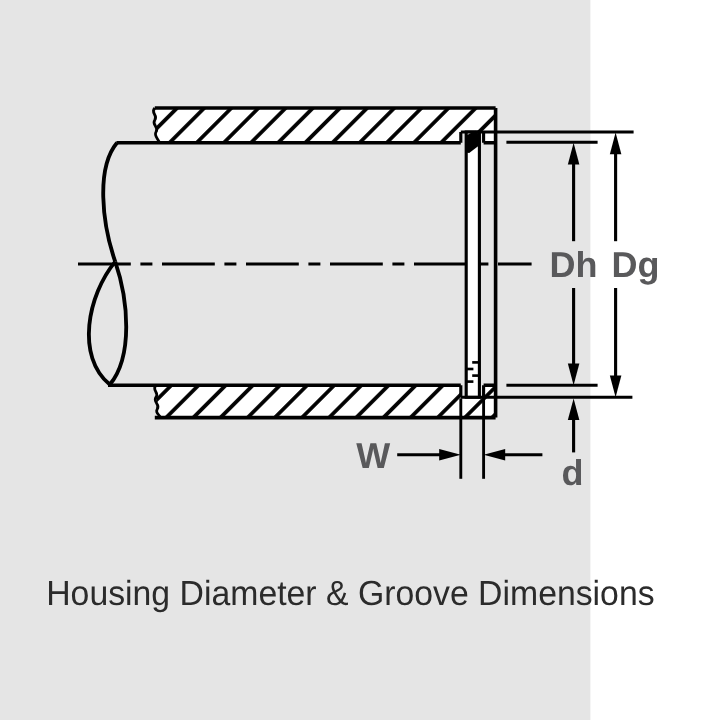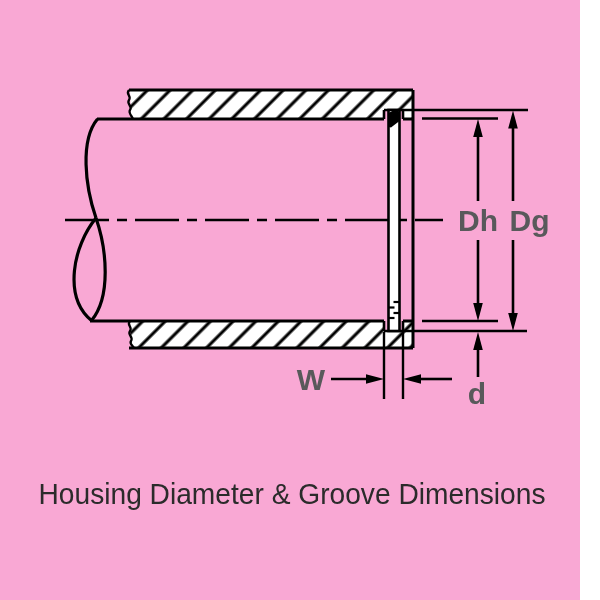--- a/index.html
+++ b/index.html
@@ -6,23 +6,23 @@
     margin: 0;
     padding: 0;
     background: #ffffff;
     width: 600px;
     height: 600px;
     overflow: hidden;
     font-family: "Liberation Sans", sans-serif;
   }
   .stage {
     position: relative;
-    width: 580px;
+    width: 492px;
     height: 600px;
-    background: #f9a8d4;
+    background: #e5e5e5;
   }
   svg { display: block; }
   text.dim-label {
     font-family: "Liberation Sans", sans-serif;
     font-weight: bold;
     font-size: 30px;
   }
   text.caption {
     font-family: "Liberation Sans", sans-serif;
     font-weight: normal;

